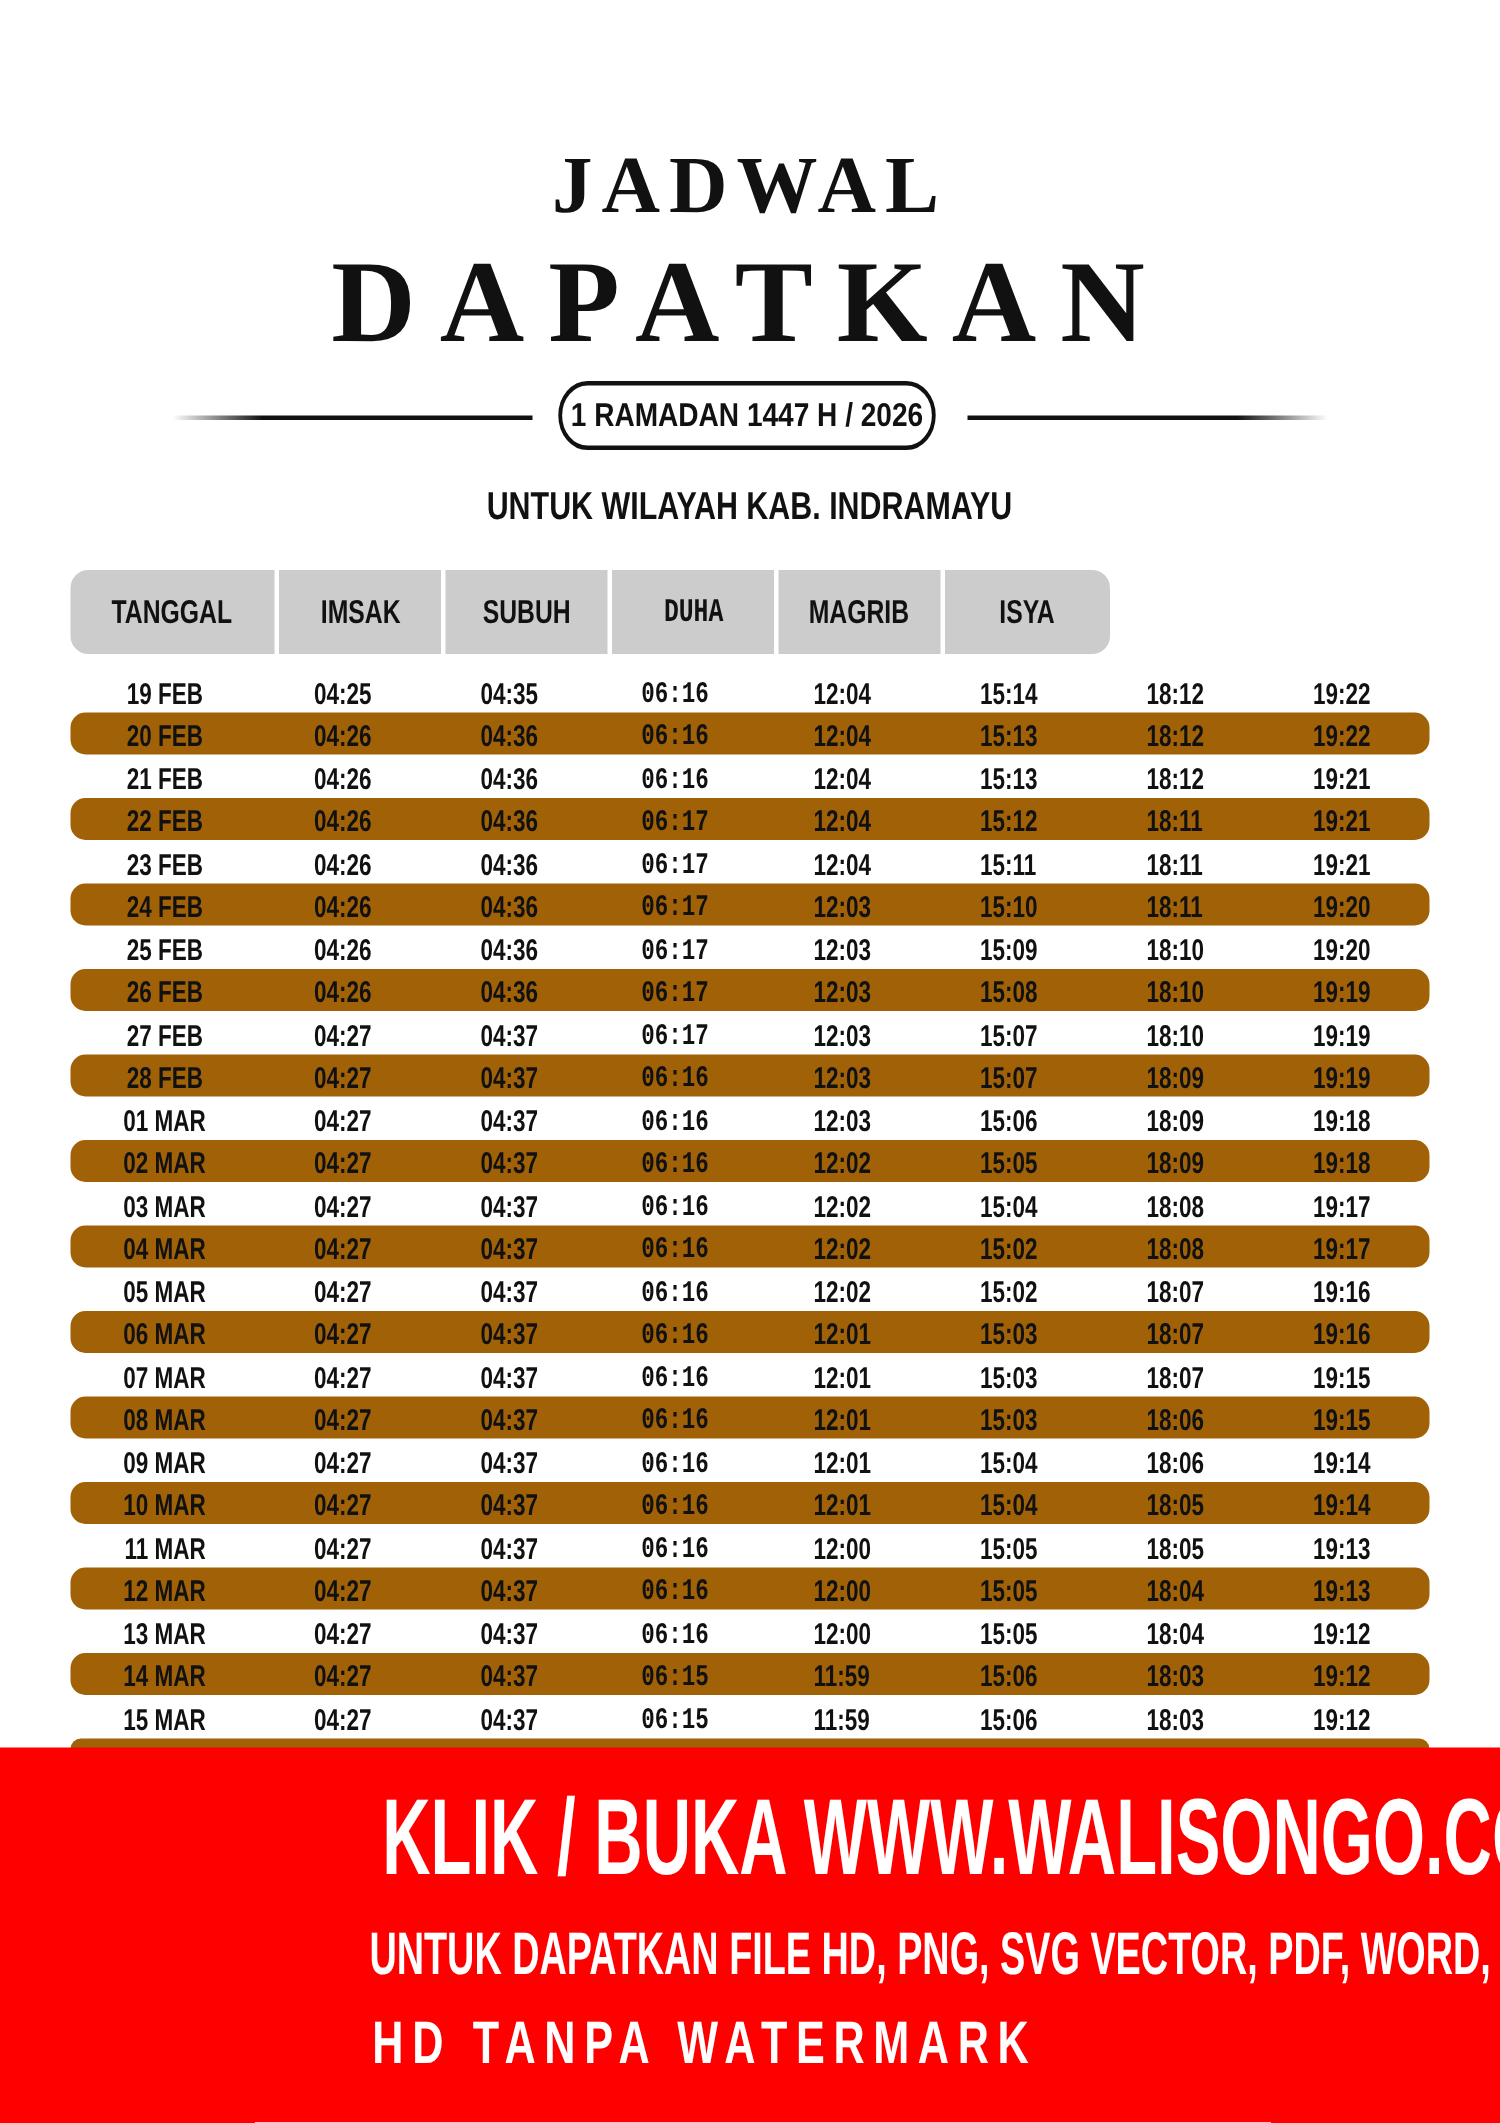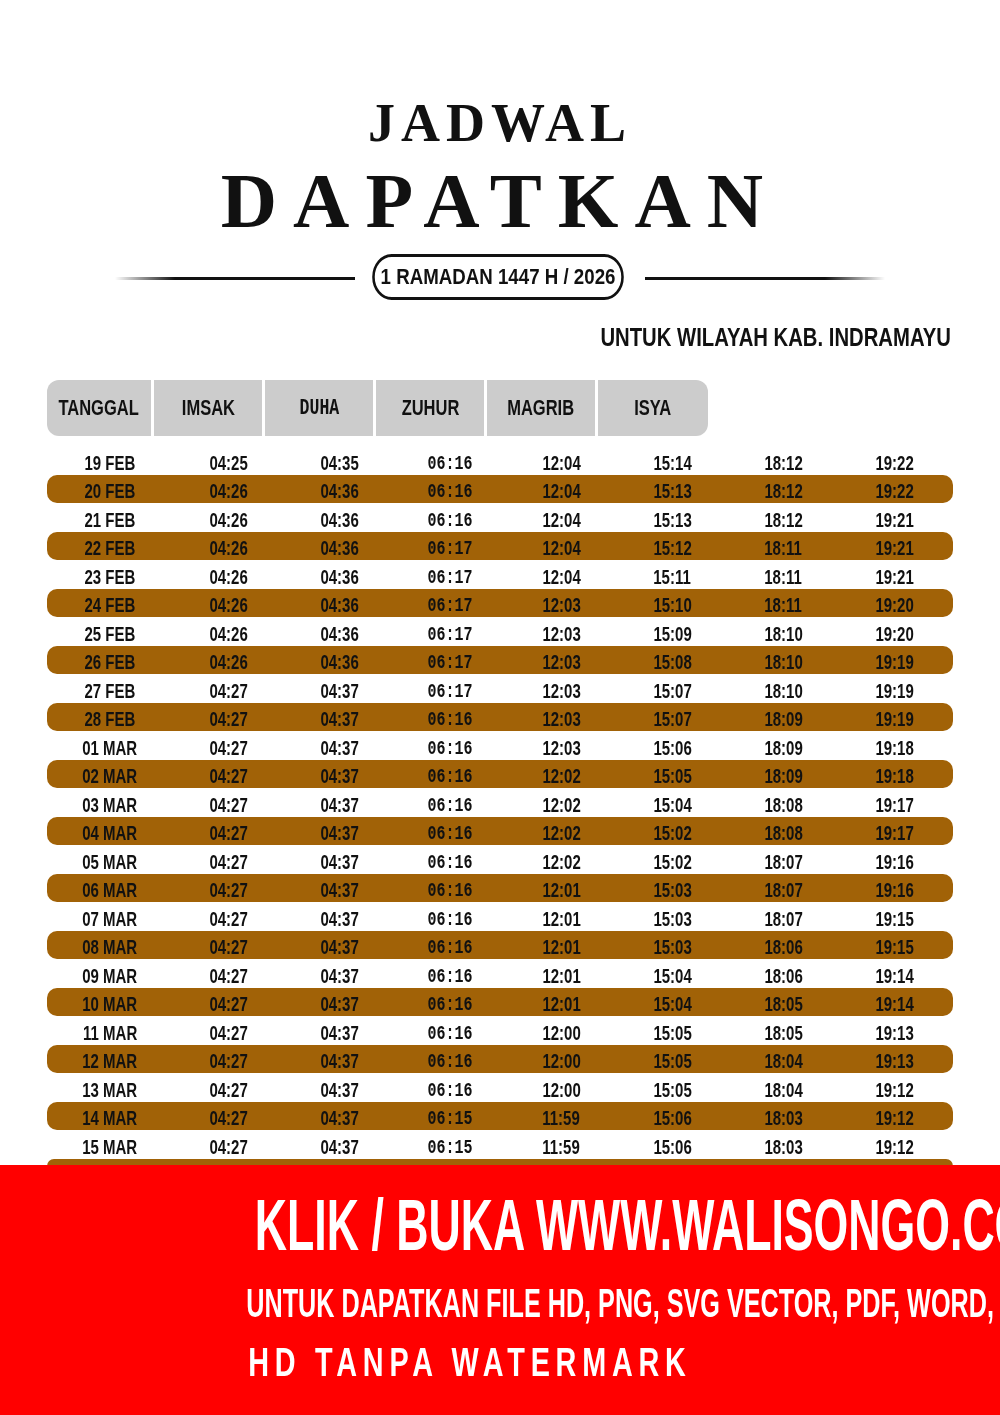--- a/index.html
+++ b/index.html
@@ -5,35 +5,35 @@
   html, body { margin:0; padding:0; }
   body { width:1000px; height:1415px; background:#ffffff; position:relative; overflow:hidden; font-family:"Liberation Sans", sans-serif; color:#111; }
   .title-line { position:absolute; left:0; width:1000px; text-align:center; font-family:"Liberation Serif", serif; font-weight:bold; color:#111; line-height:1; }
   .t1 { top:86px; font-size:54px; letter-spacing:6px;margin-top:10px; }
   .t2 { top:162px; font-size:78px; letter-spacing:16px; }
   .divider { position:absolute; top:277px; height:3px; background:linear-gradient(to right, rgba(0,0,0,0), #111 25%, #111); }
   .divider.left { left:115px; width:240px; }
   .divider.right { left:645px; width:240px; background:linear-gradient(to left, rgba(0,0,0,0), #111 25%, #111); }
   .pill { position:absolute; left:350px; top:254px; width:296px; height:46px; border:3px solid #111; border-radius:24px; box-sizing:border-box; display:flex; align-items:center; justify-content:center; font-weight:bold; font-size:22px; transform:scaleX(0.85); transform-origin:center; letter-spacing:0px; }
   .pill span { display:inline-block; }
-  .subtitle { position:absolute; top:322px; left:0; width:1000px; text-align:right; font-weight:bold; font-size:26px; }
+  .subtitle { position:absolute; top:322px; left:0; width:1000px; text-align:center; font-weight:bold; font-size:26px; }
   .subtitle span { display:inline-block; transform:scaleX(0.78); }
   .table { position:absolute; left:47px; top:380px; width:906px; }
   .thead { display:flex; height:56px; }
   .th { background:#cccccc; display:flex; align-items:center; justify-content:center; font-weight:bold; font-size:22px; margin-right:3px; box-sizing:border-box; }
   .th:last-child { margin-right:0; border-radius:0 12px 12px 0;justify-content:center; }
   .th:first-child { border-radius:12px 0 0 12px; }
   .th span, .td span { display:inline-block; transform:scaleX(0.75); }
   .tbody { margin-top:10px; }
   .tr { display:flex; height:28.5px; align-items:flex-end; border-radius:10px; }
   .tr.alt { background:#a16207; }
   .td { text-align:center; font-weight:bold; font-size:20px; }
   .c0 { width:126px; } .c1 { width:111px; } .c2 { width:111px; } .c3 { width:111px;font-family:Liberation Mono, monospace; }
   .c4 { width:111px; } .c5 { width:111px; } .c6 { width:111px; } .c7 { width:111px; }
-  .thead .c0 { width:104px; } .thead .c1,.thead .c2,.thead .c3,.thead .c4,.thead .c5,.thead .c6 { width:108px; } .thead .c7 { width:110px; }
+  .thead .c0 { width:136px; } .thead .c1,.thead .c2,.thead .c3,.thead .c4,.thead .c5,.thead .c6 { width:108px; } .thead .c7 { width:110px; }
   .banner { position:absolute; left:0; top:1165px; width:1000px; height:250px; background:#ff0000; color:#fff; text-align:center; }
   .b1 { position:absolute; top:24px; left:0; width:1000px; font-weight:bold; font-size:72px; line-height:1; }
   .b1 span { display:inline-block; transform:scaleX(0.62); white-space:nowrap; }
   .b2 { position:absolute; top:118px; left:0; width:1000px; font-weight:bold; font-size:40px; line-height:1; }
   .b2 span { display:inline-block; transform:scaleX(0.63); white-space:nowrap; }
   .b3 { position:absolute; top:177px; left:0; width:939px; font-weight:bold; font-size:40px; line-height:1; }
   .b3 span { display:inline-block; transform:scaleX(0.72); letter-spacing:8px; white-space:nowrap; }
 </style>
 </head>
 <body>
@@ -50,25 +50,25 @@
 <div class="subtitle"><span>UNTUK WILAYAH KAB. INDRAMAYU</span></div>
 
 <div class="table">
   <div class="thead" id="thead">
       <div class="th c0">
         <span>TANGGAL</span>
       </div>
       <div class="th c1">
         <span>IMSAK</span>
       </div>
+      <div class="th c2">
+        <span>SUBUH</span>
+      </div>
       <div class="th c3">
         <span>DUHA</span>
-      </div>
-      <div class="th c4">
-        <span>ZUHUR</span>
       </div>
       <div class="th c6">
         <span>MAGRIB</span>
       </div>
       <div class="th c7">
         <span>ISYA</span>
       </div>
     </div>
   <div class="tbody" id="tbody">
       <div class="tr">

